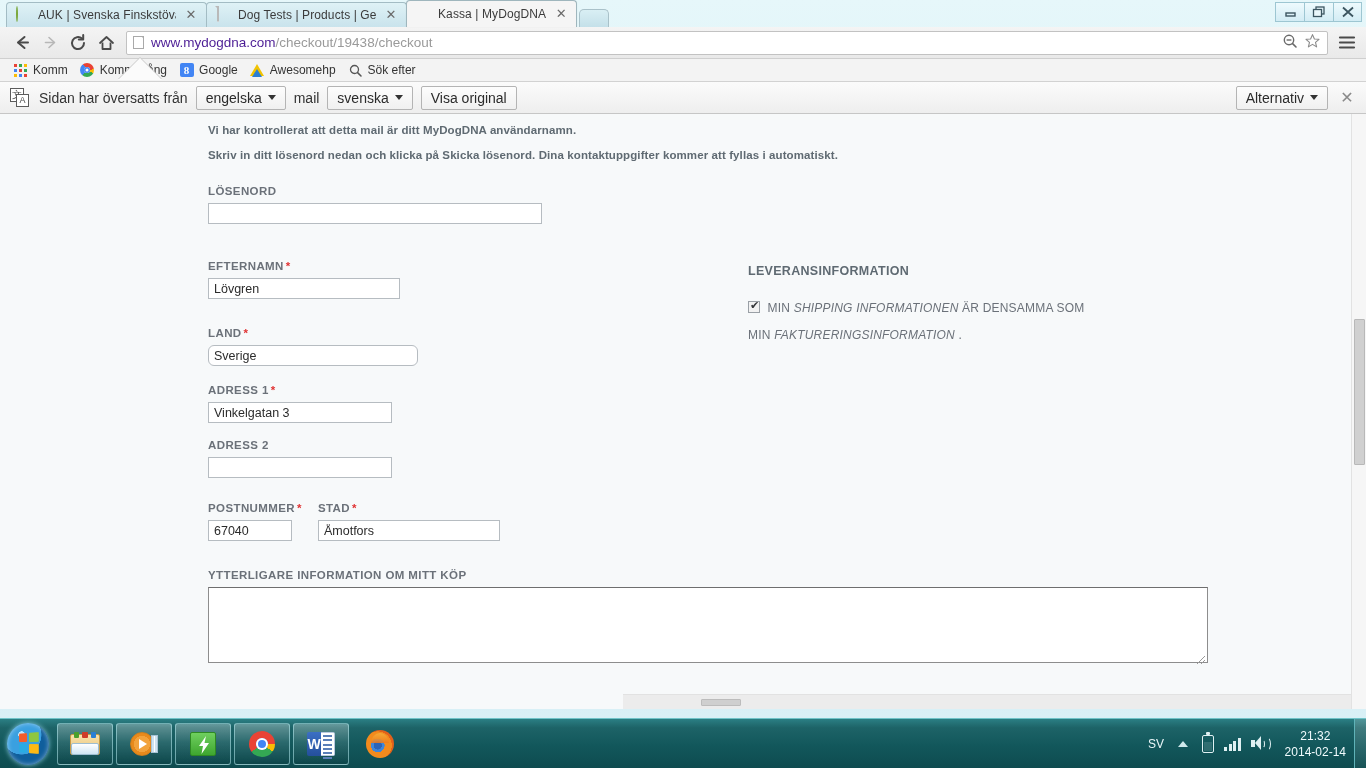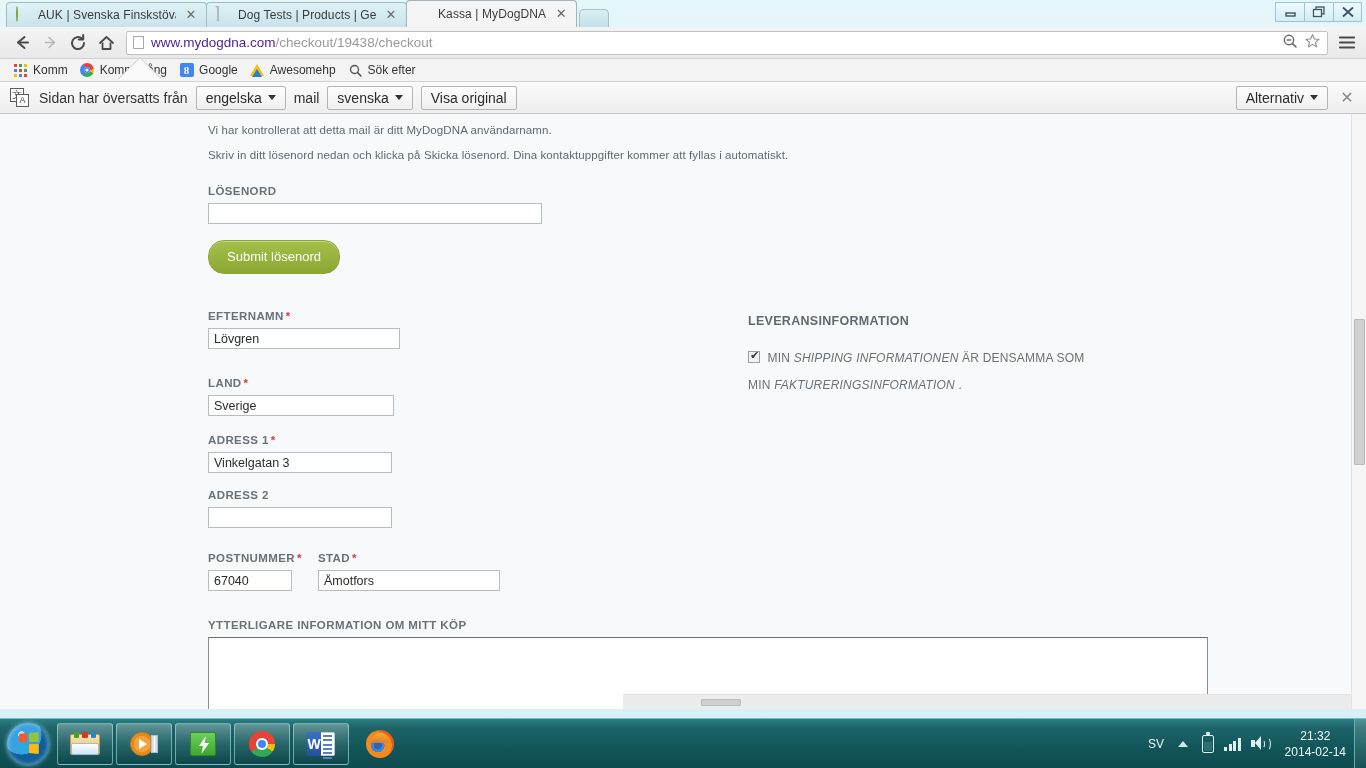--- a/index.html
+++ b/index.html
@@ -209,37 +209,37 @@
     height: 595px;
     background: #f7f9fa;
     overflow: hidden;
   }
   .page {
     position: absolute; left: 0; top: 0; right: 15px; bottom: 0;
     background: #f7f9fa;
   }
   .content { position: relative; padding: 10px 0 0 208px; }
 
-  .lead { font-size: 11.5px; color: #5f6a72; font-weight: normal; margin-bottom: 13px; letter-spacing: .1px; }
+  .lead { font-size: 11.5px; color: #5f6a72; font-weight: bold; margin-bottom: 13px; letter-spacing: .1px; }
 
   .flabel {
     font-size: 11.5px; font-weight: bold; color: #6b7179;
     letter-spacing: .4px; text-transform: uppercase; margin-bottom: 6px;
   }
   .req { color: #e03131; font-weight: bold; margin-left: 2px; }
 
   .finput {
     height: 21px; border: 1px solid #b6bcc1; background: #fff;
     font-size: 12.5px; color: #2b2b2b; padding: 1px 5px;
     font-family: "Liberation Sans", sans-serif;
     outline: none; display: block;
   }
   .finput.pw { width: 334px; }
   .finput.name { width: 192px; }
-  .finput.land { width: 186px; }
+  .finput.land { width: 210px; border-radius: 6px; }
   .finput.adr { width: 184px; }
   .finput.zip { width: 84px; }
   .finput.city { width: 182px; }
 
   .btn-green {
     margin-top: 16px;
     background: linear-gradient(180deg,#a4bf4a 0%, #8ca833 100%);
     border: 1px solid #8ea53a; border-radius: 16px;
     color: #fff; font-size: 13px; padding: 8px 18px 9px 18px;
     font-family: "Liberation Sans", sans-serif;
@@ -560,21 +560,20 @@
         <div class="content">
 
           <div class="lead">Vi har kontrollerat att detta mail är ditt MyDogDNA användarnamn.</div>
           <div class="lead">Skriv in ditt lösenord nedan och klicka på Skicka lösenord. Dina kontaktuppgifter kommer att fyllas i automatiskt.</div>
 
           <div class="fieldblock" style="margin-top:24px;margin-bottom:0;">
             <div class="flabel">LÖSENORD</div>
             <input class="finput pw" type="text" value="" style="">
           </div>
 
-          <button class="btn-green">Submit lösenord</button>
 
           <div class="cols">
             <div class="col-left">
 
               <div class="row2">
                 <div class="fieldblock">
                   <div class="flabel"><span>EFTERNAMN</span><span class="req">*</span></div>
                   <input class="finput name" type="text" value="Lövgren" style="">
                 </div>
               </div>

